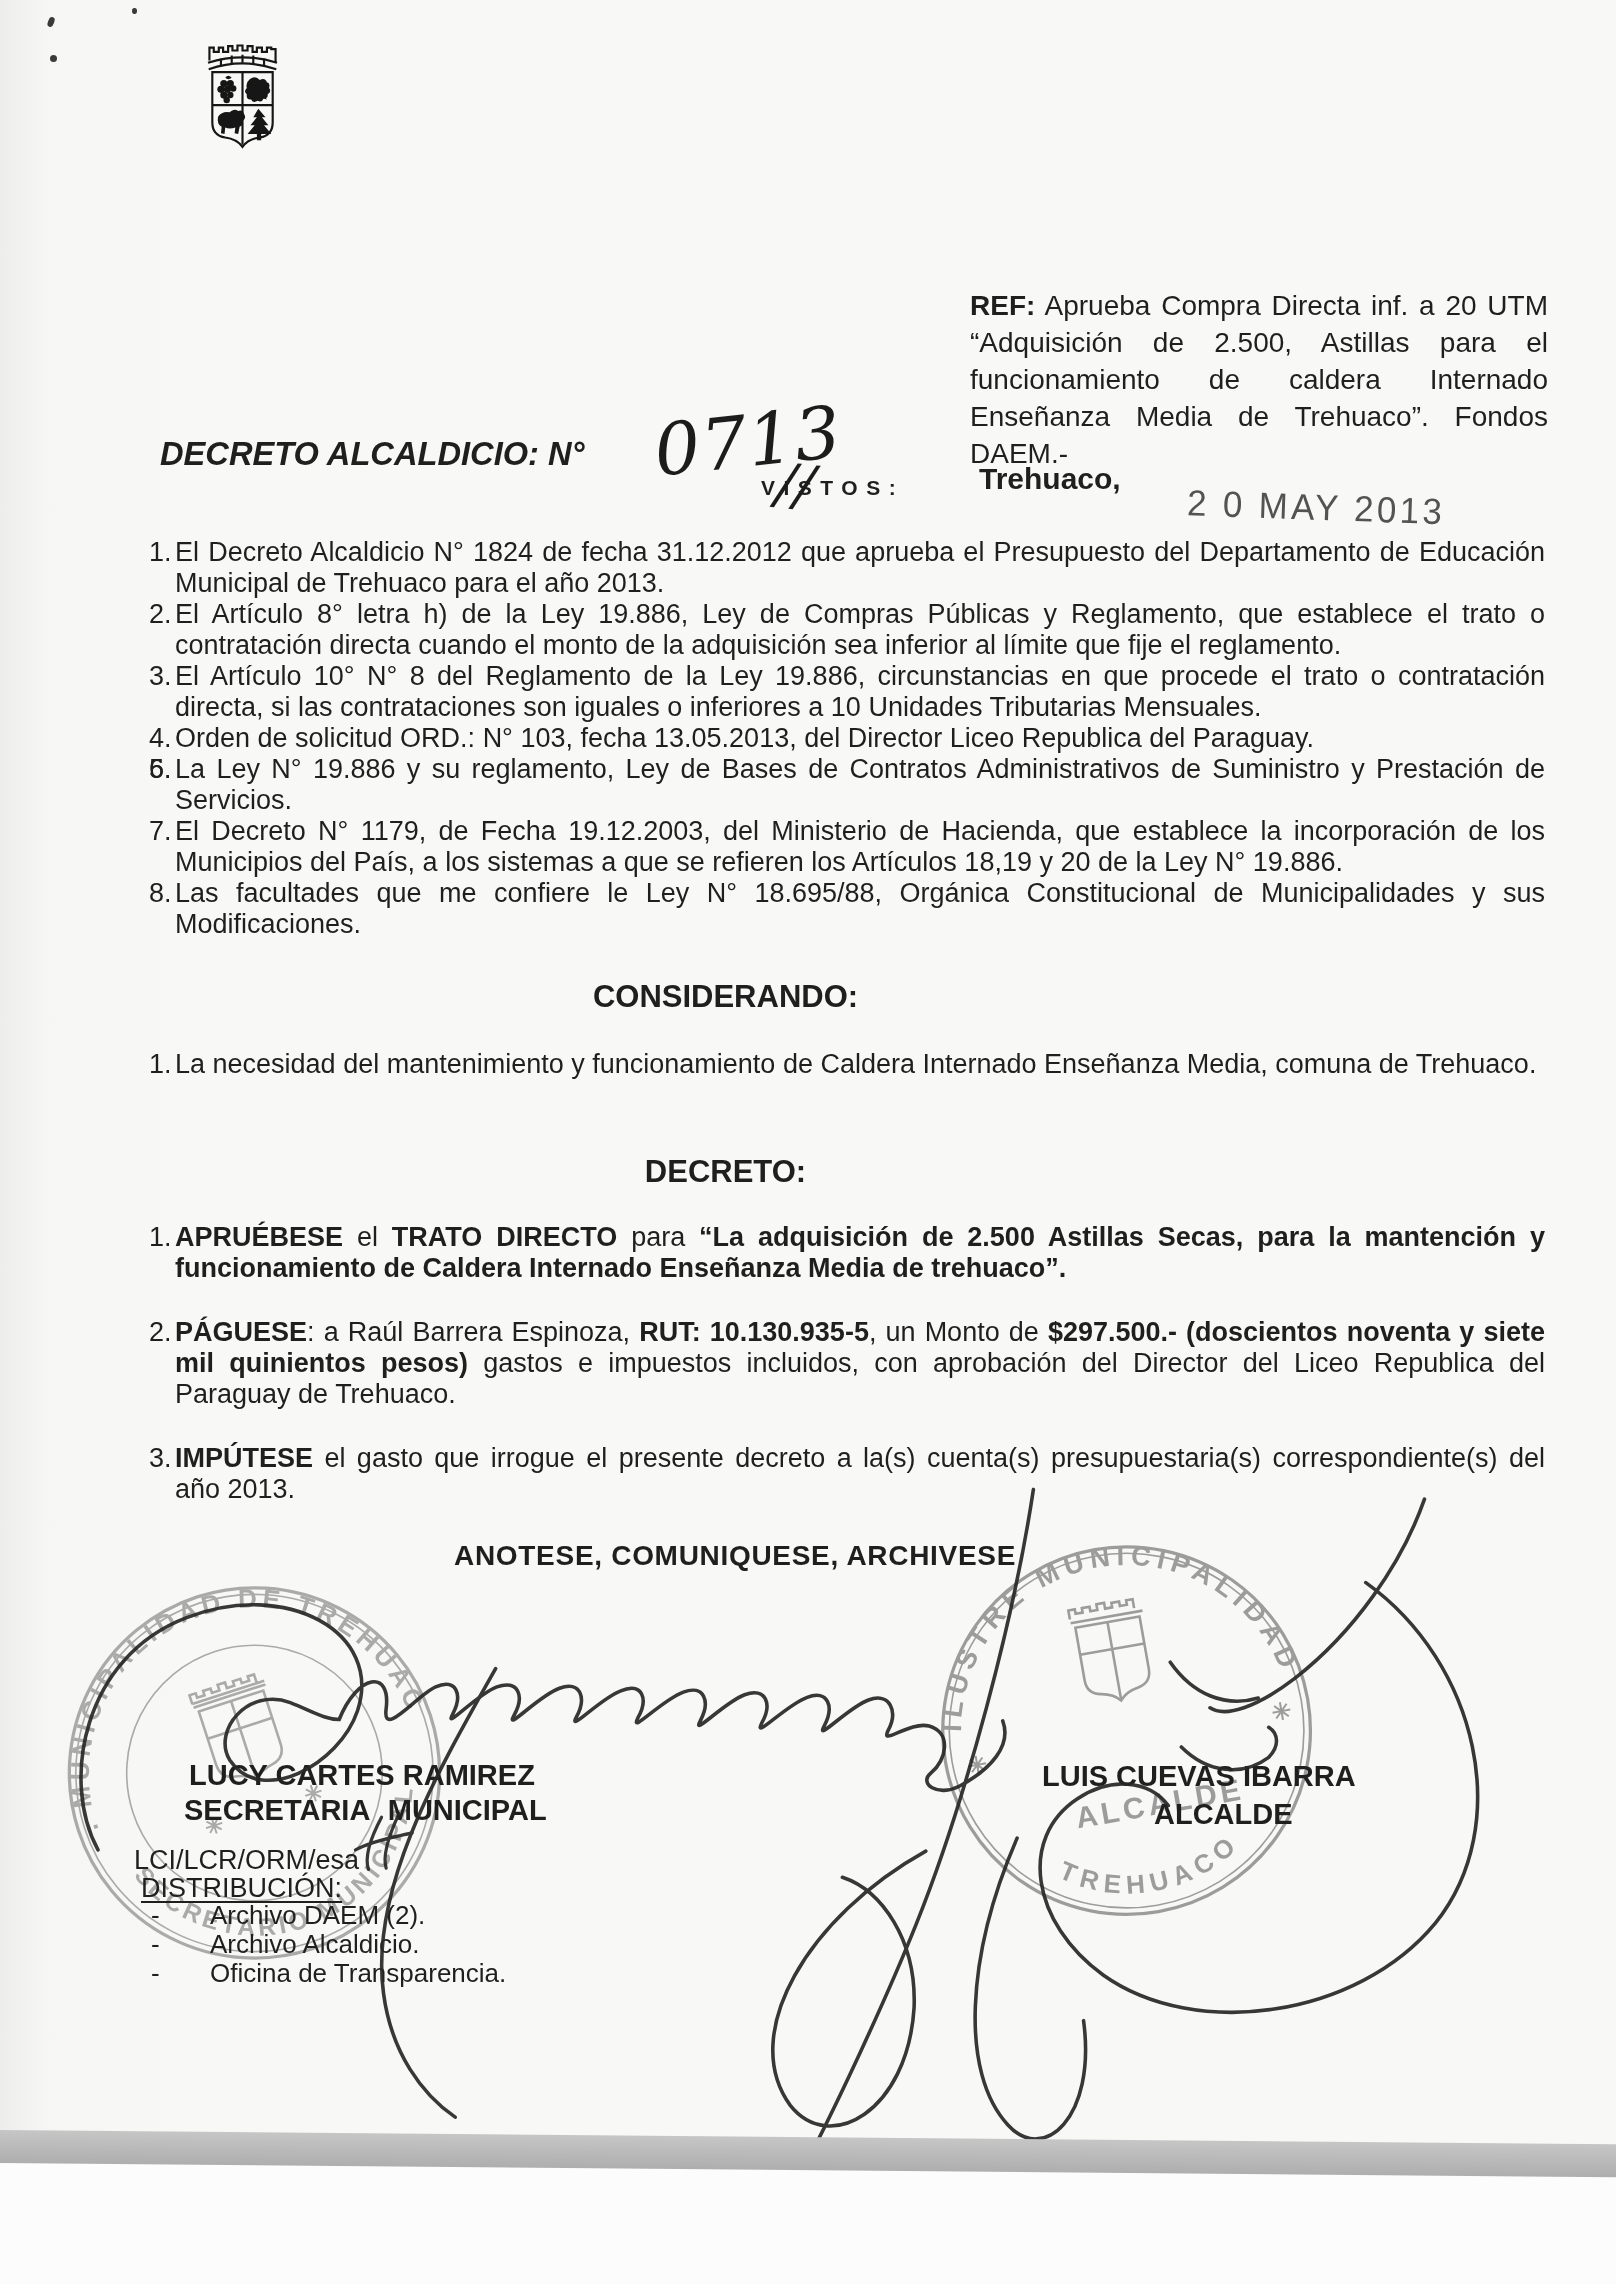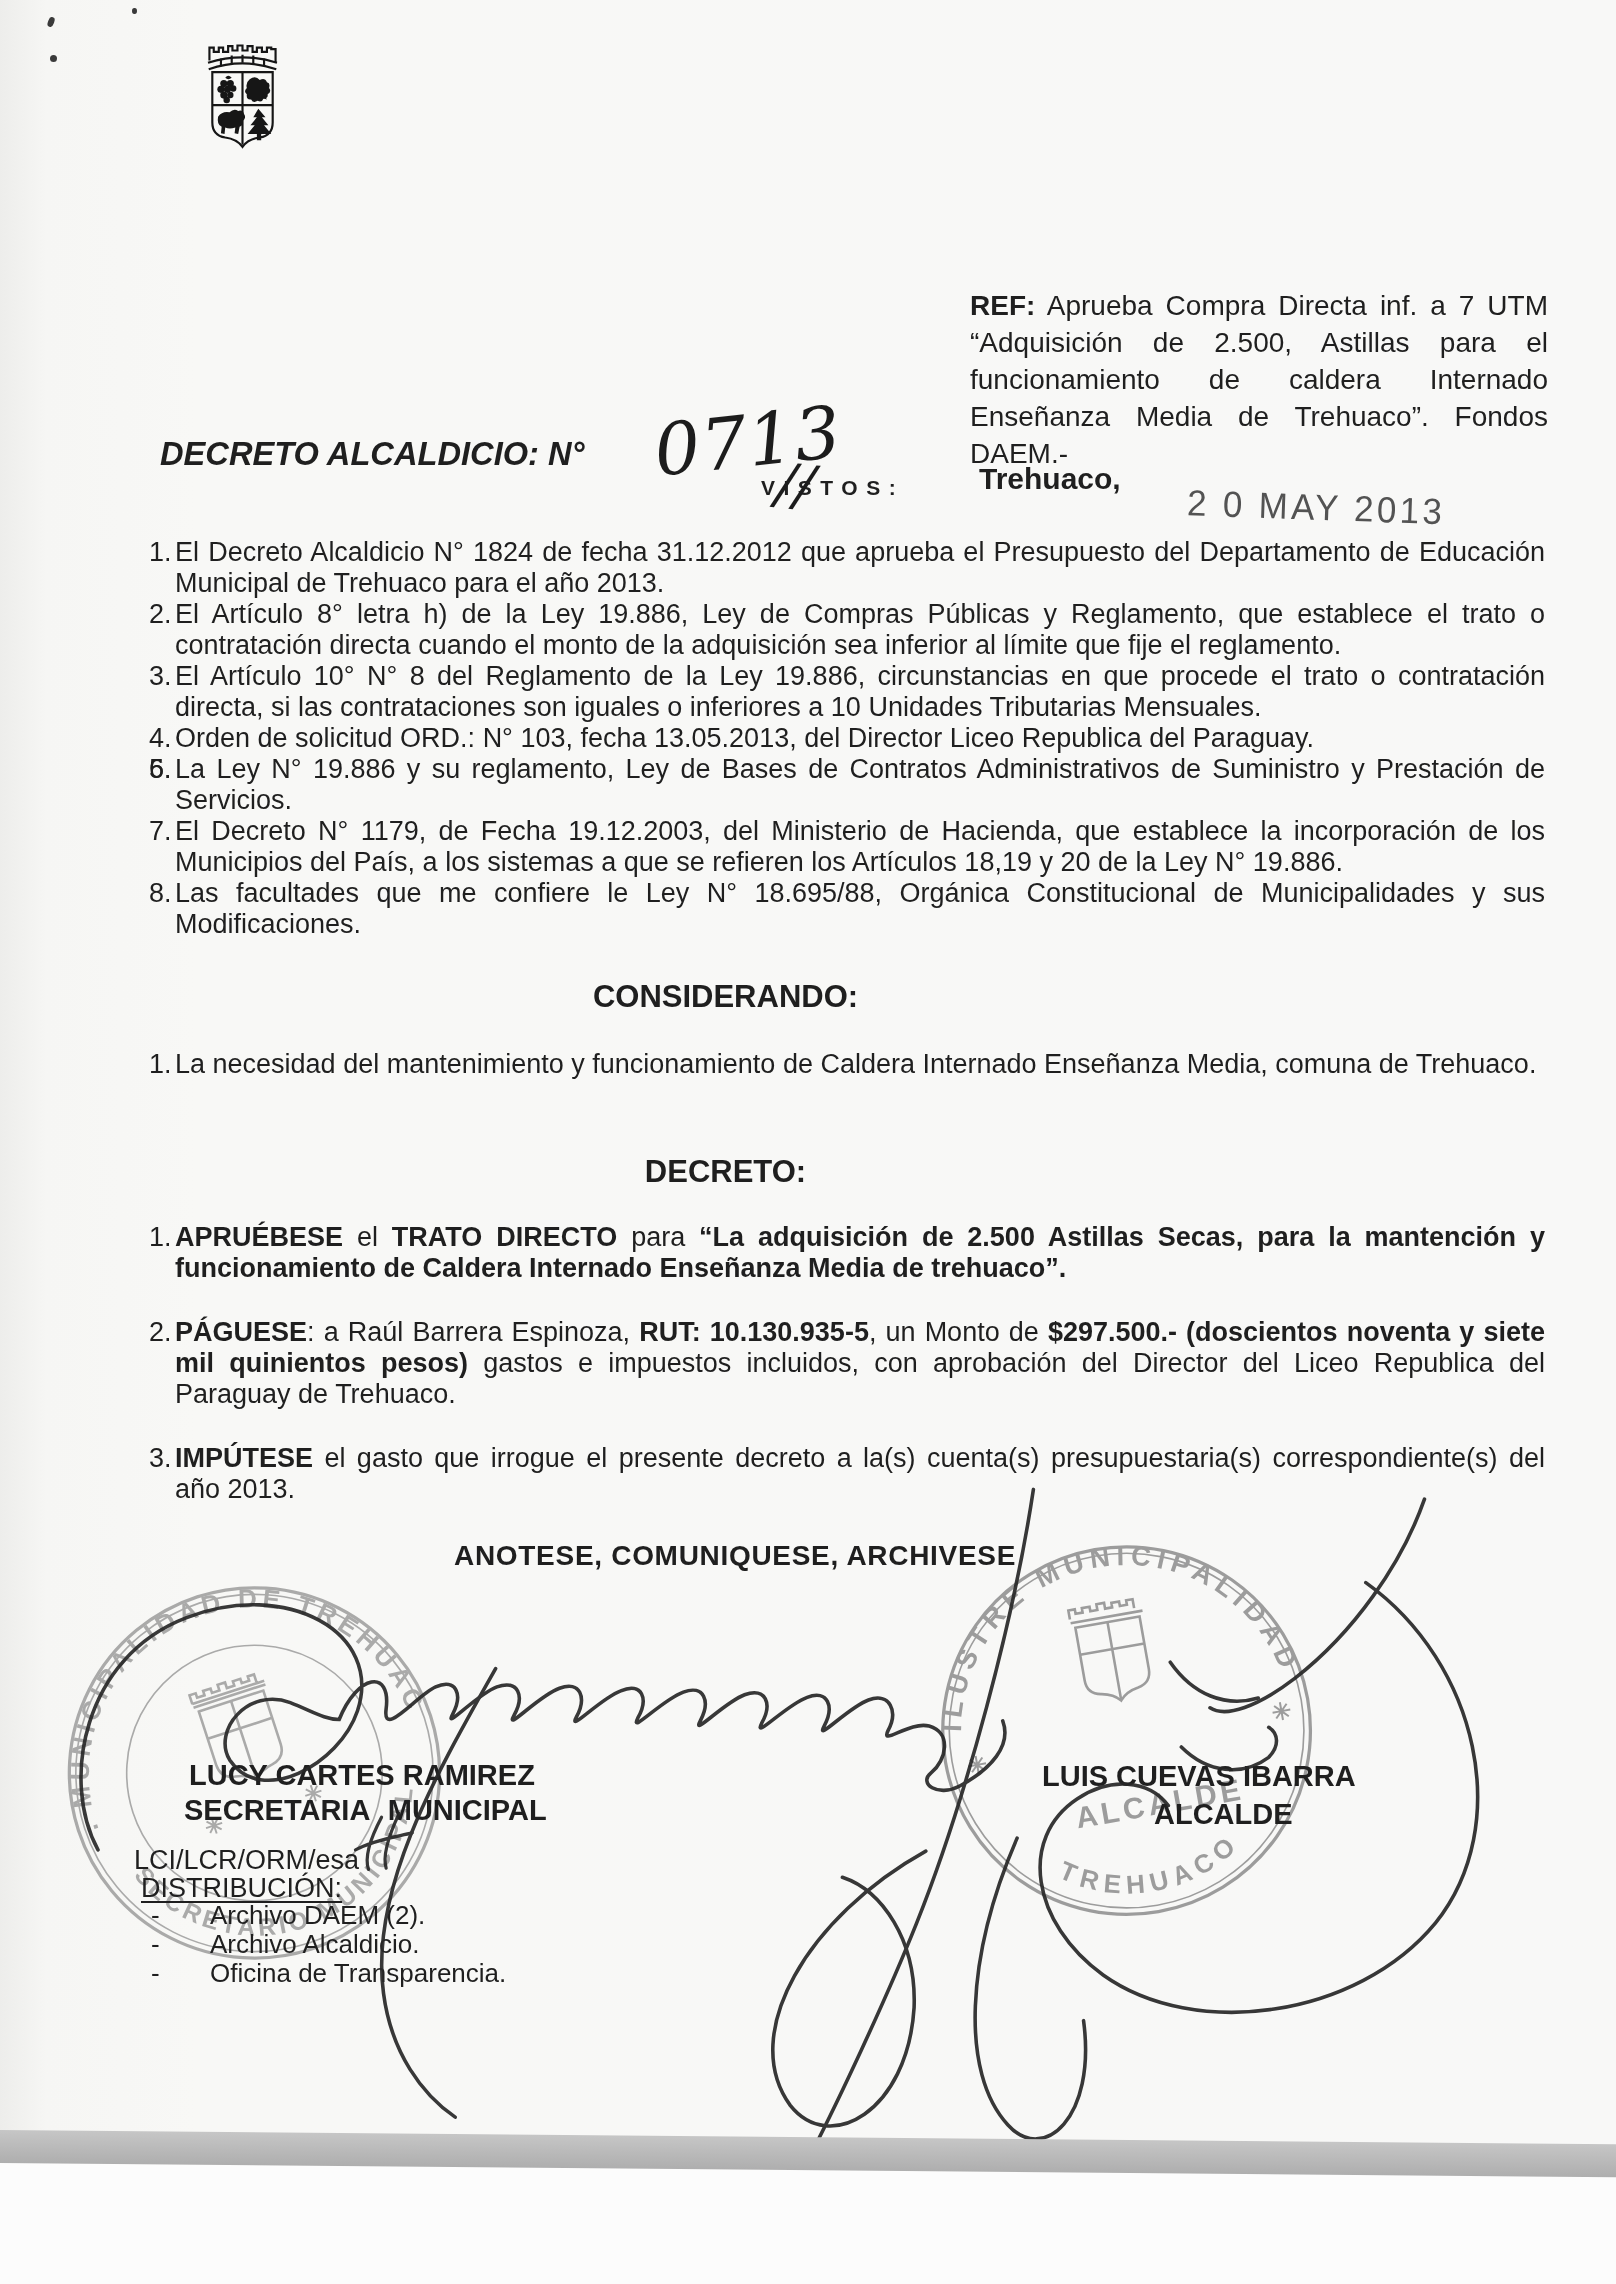--- a/index.html
+++ b/index.html
@@ -96,21 +96,21 @@
       <path d="M88,74 l6,10 l-7,-2z"></path>
 
       <path d="M26,108 q6,-8 16,-6 q6,-6 12,-2 q6,-2 8,4 q4,6 -2,10 q2,6 -4,8 l-2,10 l-5,-1 l1,-8 q-8,3 -14,0 l-1,9 l-5,-1 l1,-9 q-7,-3 -5,-14z"></path>
       <path d="M52,96 l5,-7 M56,98 l7,-5"></path>
 
       <path d="M82,97 l10,12 l-5,0 l9,11 l-6,0 l10,12 l-14,0 l0,9 l-6,0 l0,-9 l-13,0 l10,-12 l-6,0 l9,-11 l-5,0z"></path>
     </g>
   </svg>
 
 
-  <div class="abs z3 ref-block"><b>REF:</b><span> Aprueba Compra Directa inf. a 7 UTM “Adquisición de 2.500, Astillas para el funcionamiento de caldera Internado Enseñanza Media de Trehuaco”. Fondos DAEM.-</span></div>
+  <div class="abs z3 ref-block"><b>REF:</b><span> Aprueba Compra Directa inf. a 20 UTM “Adquisición de 2.500, Astillas para el funcionamiento de caldera Internado Enseñanza Media de Trehuaco”. Fondos DAEM.-</span></div>
 
   <div class="abs z3 decree-label">DECRETO ALCALDICIO: N°</div>
   <div class="abs z3 place">Trehuaco,</div>
   <div class="abs z3 vistos-heading">VISTOS:</div>
   <div class="abs z3 date-stamp">2 0 MAY 2013</div>
 
   <ol class="doc-list vistos-list z3">
     <li><span class="num">1.</span><span>El Decreto Alcaldicio N° 1824 de fecha 31.12.2012 que aprueba el Presupuesto del Departamento de Educación Municipal de Trehuaco para el año 2013.</span></li>
     <li><span class="num">2.</span><span>El Artículo 8° letra h) de la Ley 19.886, Ley de Compras Públicas y Reglamento, que establece el trato o contratación directa cuando el monto de la adquisición sea inferior al límite que fije el reglamento.</span></li>
     <li><span class="num">3.</span><span>El Artículo 10° N° 8 del Reglamento de la Ley 19.886, circunstancias en que procede el trato o contratación directa, si las contrataciones son iguales o inferiores a 10 Unidades Tributarias Mensuales.</span></li>

